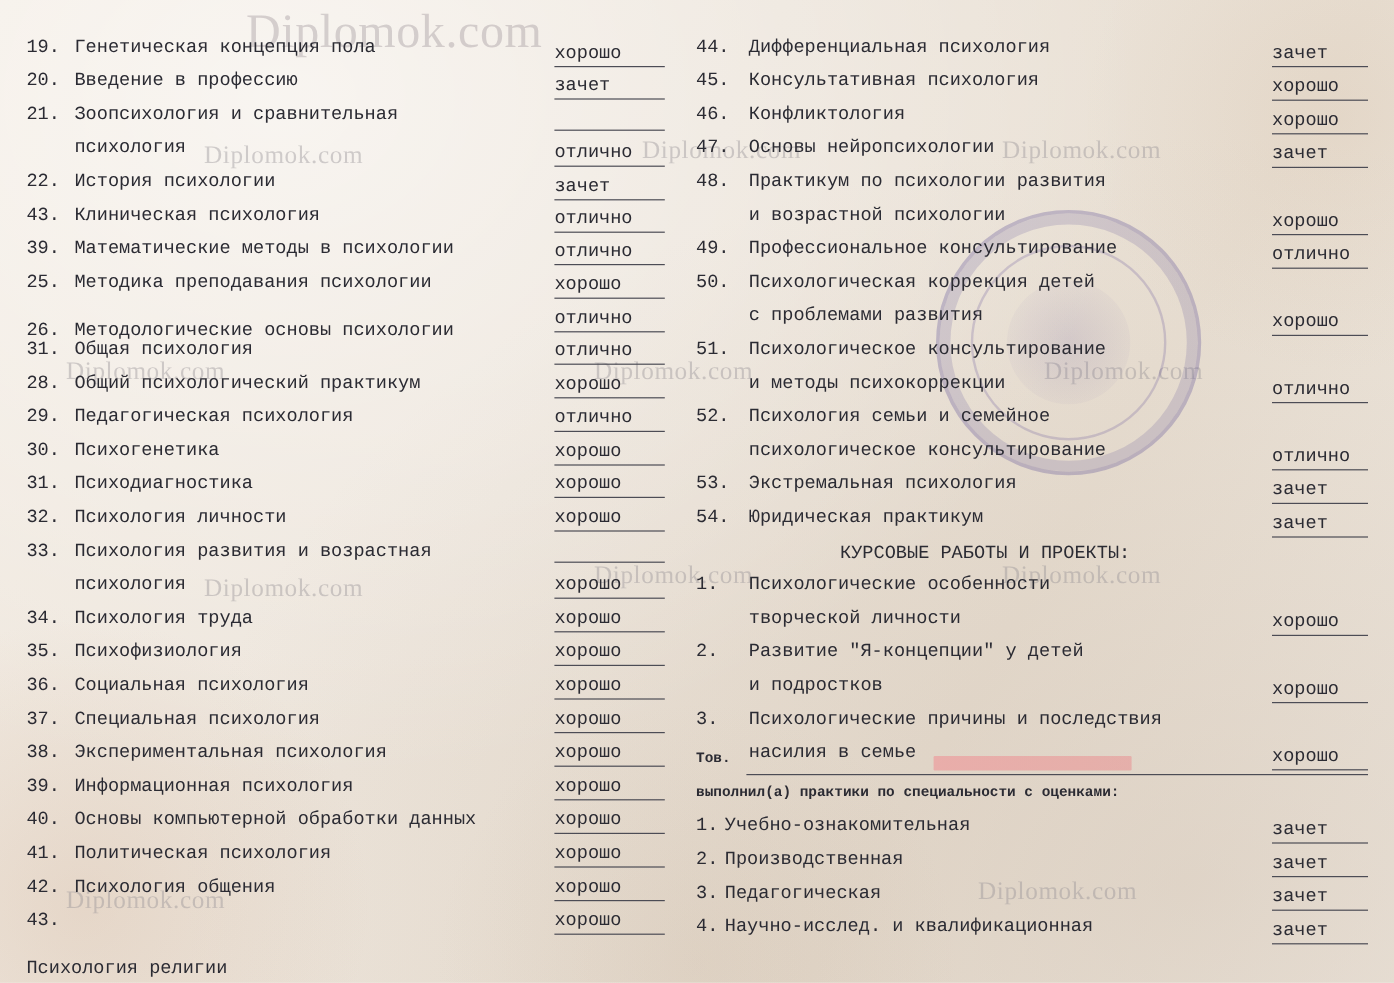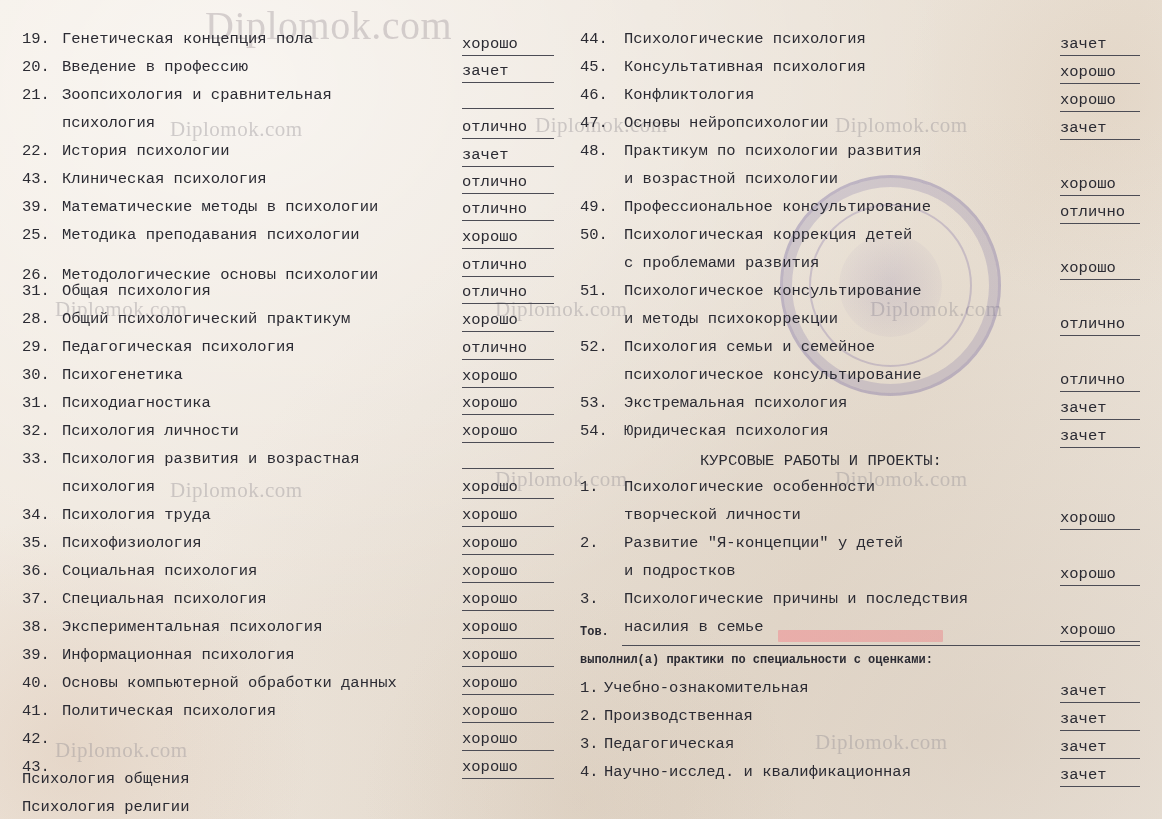--- a/index.html
+++ b/index.html
@@ -281,36 +281,36 @@
         <span class="subj">Информационная психология</span>
       </div>
       <div class="row" style="position: absolute; left: 0px; top: 674px; width: 430px;">
         <span class="num">40.</span>
         <span class="subj">Основы компьютерной обработки данных</span>
       </div>
       <div class="row" style="position: absolute; left: 0px; top: 702px; width: 430px;">
         <span class="num">41.</span>
         <span class="subj">Политическая психология</span>
       </div>
-      <div class="row" style="position: absolute; left: 0px; top: 730px; width: 430px; flex-direction: column;">
+      <div class="row" style="position: absolute; left: 0px; top: 730px; width: 430px;">
         <span class="num">42.</span>
         <span class="subj">Психология общения</span>
       </div>
       <div class="row" style="position: absolute; left: 0px; top: 758px; width: 430px; flex-direction: column;">
         <span class="num">43.</span>
         <span class="subj">Психология религии</span>
       </div>
     </div>
 
   <div id="left-grades"></div>
 
   <div class="col col-right" id="right-courses">
       <div class="row" style="position: absolute; left: 0px; top: 30px; width: 560px;">
         <span class="num num-r">44.</span>
-        <span class="subj">Психологические психология</span>
+        <span class="subj">Дифференциальная психология</span>
       </div>
       <div class="row" style="position: absolute; left: 0px; top: 58px; width: 560px;">
         <span class="num num-r">45.</span>
         <span class="subj">Консультативная психология</span>
       </div>
       <div class="row" style="position: absolute; left: 0px; top: 86px; width: 560px;">
         <span class="num num-r">46.</span>
         <span class="subj">Конфликтология</span>
       </div>
       <div class="row" style="position: absolute; left: 0px; top: 114px; width: 560px;">
@@ -348,21 +348,21 @@
       </div>
       <div class="row cont-r" style="position: absolute; left: 0px; top: 366px; width: 560px;">
         <span class="subj">психологическое консультирование</span>
       </div>
       <div class="row" style="position: absolute; left: 0px; top: 394px; width: 560px;">
         <span class="num num-r">53.</span>
         <span class="subj">Экстремальная психология</span>
       </div>
       <div class="row" style="position: absolute; left: 0px; top: 422px; width: 560px;">
         <span class="num num-r">54.</span>
-        <span class="subj">Юридическая психология</span>
+        <span class="subj">Юридическая практикум</span>
       </div>
       <div class="row" style="position: absolute; left: 0px; top: 478px; width: 560px;">
         <span class="num num-r">1.</span>
         <span class="subj">Психологические особенности</span>
       </div>
       <div class="row cont-r" style="position: absolute; left: 0px; top: 506px; width: 560px;">
         <span class="subj">творческой личности</span>
       </div>
       <div class="row" style="position: absolute; left: 0px; top: 534px; width: 560px;">
         <span class="num num-r">2.</span>

